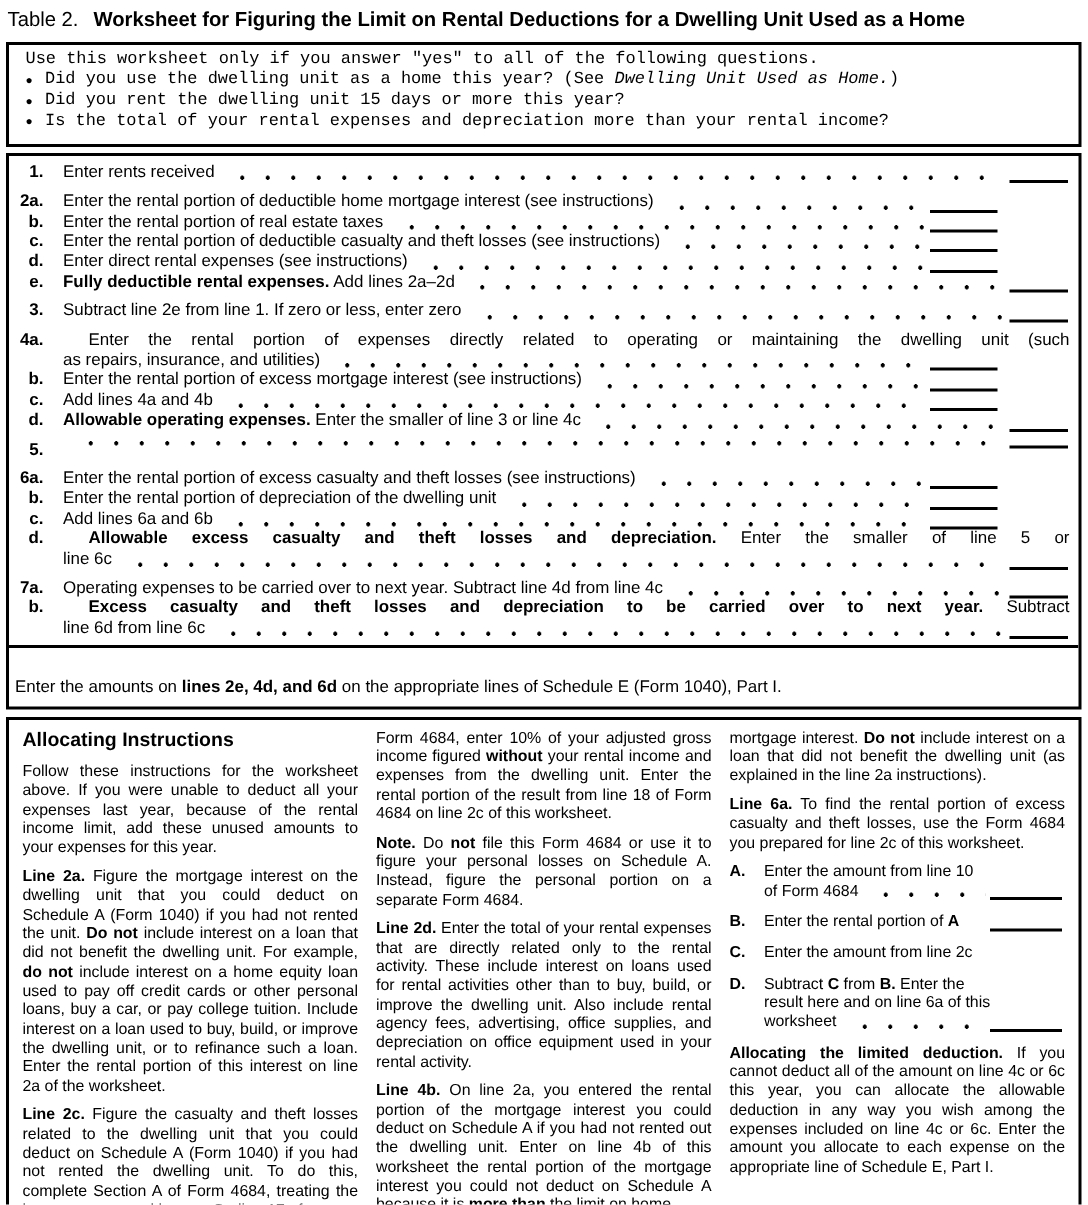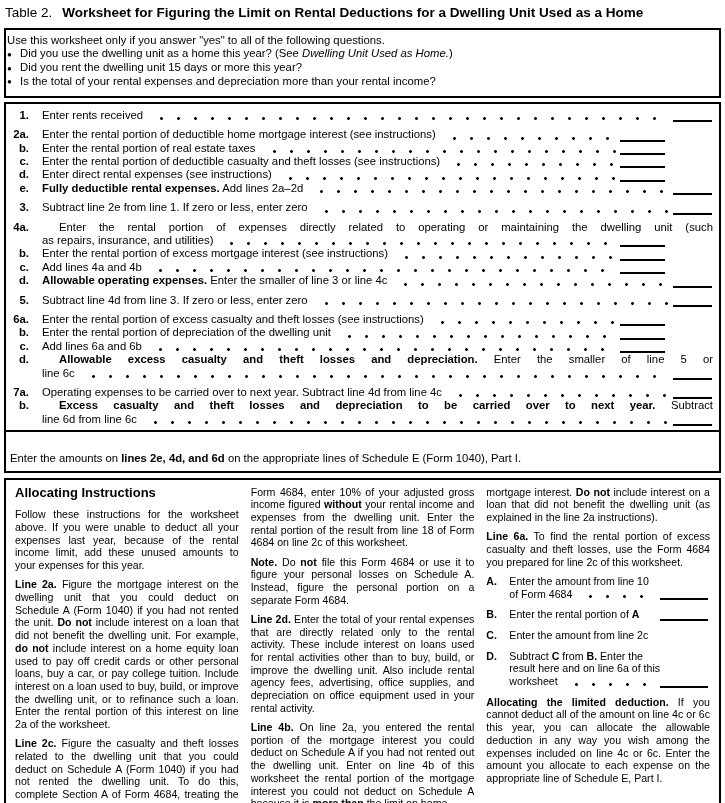--- a/index.html
+++ b/index.html
@@ -12,21 +12,21 @@
   .page { padding:3px 4px 0 4px; }
 
   
   .title-row { font-size:13.5px; margin:2px 0 8px 1px; white-space:nowrap; }
   .title-row .tlabel { font-weight:400; margin-right:10px;text-align:right; }
   .title-row .ttext { font-weight:700; }
 
   .box { border:2px solid #000; overflow:hidden; }
 
   
-  .intro-box { padding:4px 8px 7px 1px; margin-bottom:4px; font-size:11.3px; line-height:13.3px; }
+  .intro-box { padding:4px 8px 7px 11px; margin-bottom:4px; font-size:11.3px; line-height:13.3px;font-family:Liberation Mono, monospace; }
   .bullet-row { display:flex; }
   .bullet { flex:0 0 13px; font-size:8px; line-height:13.3px; text-align:left; padding-top:0.5px; }
 
   
   .ws-box { margin-bottom:5px; padding-top:5px; font-size:11.3px; line-height:13.4px; }
   .ws-row { display:flex; padding:0 6px 0 4px; }
   .ws-row.grp { margin-top:6px; }
   .num { flex:0 0 19px; text-align:right; font-weight:700; }
   .rbody { flex:1; margin-left:13px; min-width:0; }
   .last { display:flex; align-items:baseline; min-width:0; }
@@ -201,21 +201,20 @@
         <span class="dots"></span>
         <span class="blank outer"></span>
       </div>
         </div>
     </div>
 
     <div class="ws-row grp">
       <span class="num">5.</span>
       <div class="rbody">
           <div class="last">
-        <span class="txt"><span>Subtract line 4d from line 3. If zero or less, enter zero</span></span>
         <span class="dots"></span>
         <span class="blank outer"></span>
       </div>
         </div>
     </div>
 
     <div class="ws-row grp">
       <span class="num">6a.</span>
       <div class="rbody">
           <div class="last">

